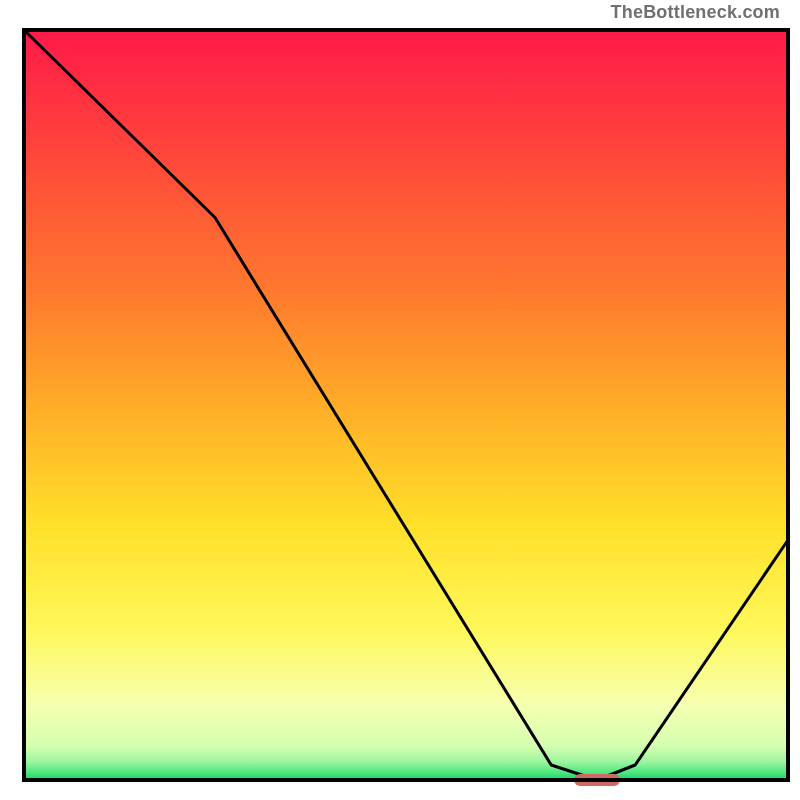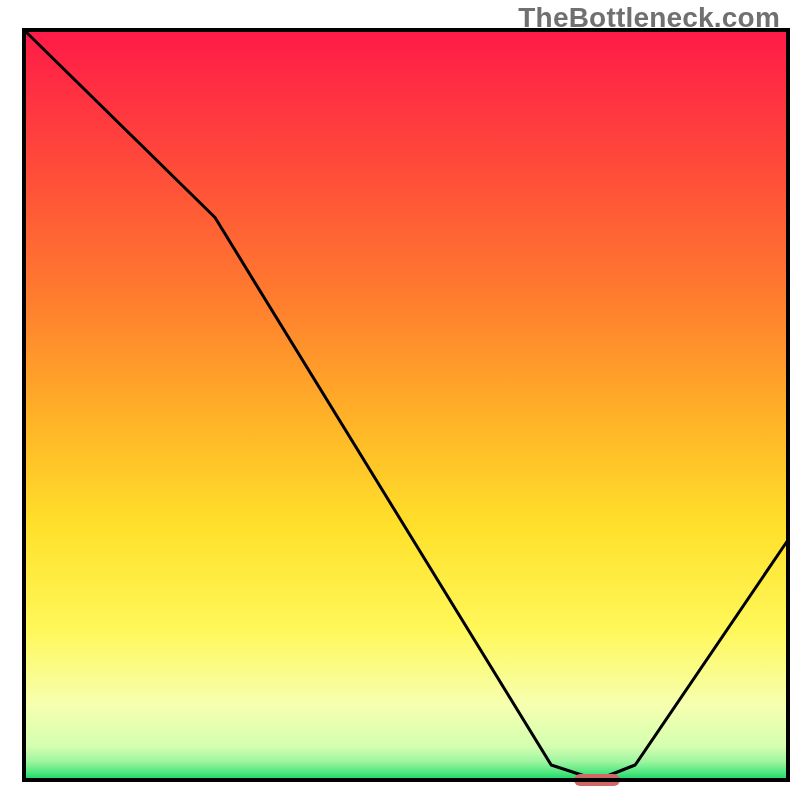--- a/index.html
+++ b/index.html
@@ -15,21 +15,21 @@
   }
   .chart-wrap {
     position: relative;
     width: 800px;
     height: 800px;
   }
   .watermark {
     position: absolute;
     top: 2px;
     right: 20px;
-    font-size: 28px;
+    font-size: 18px;
     font-weight: 600;
     color: #707070;
     letter-spacing: 0.2px;
     z-index: 5;
   }
   svg {
     display: block;
   }
 </style>
 </head>

